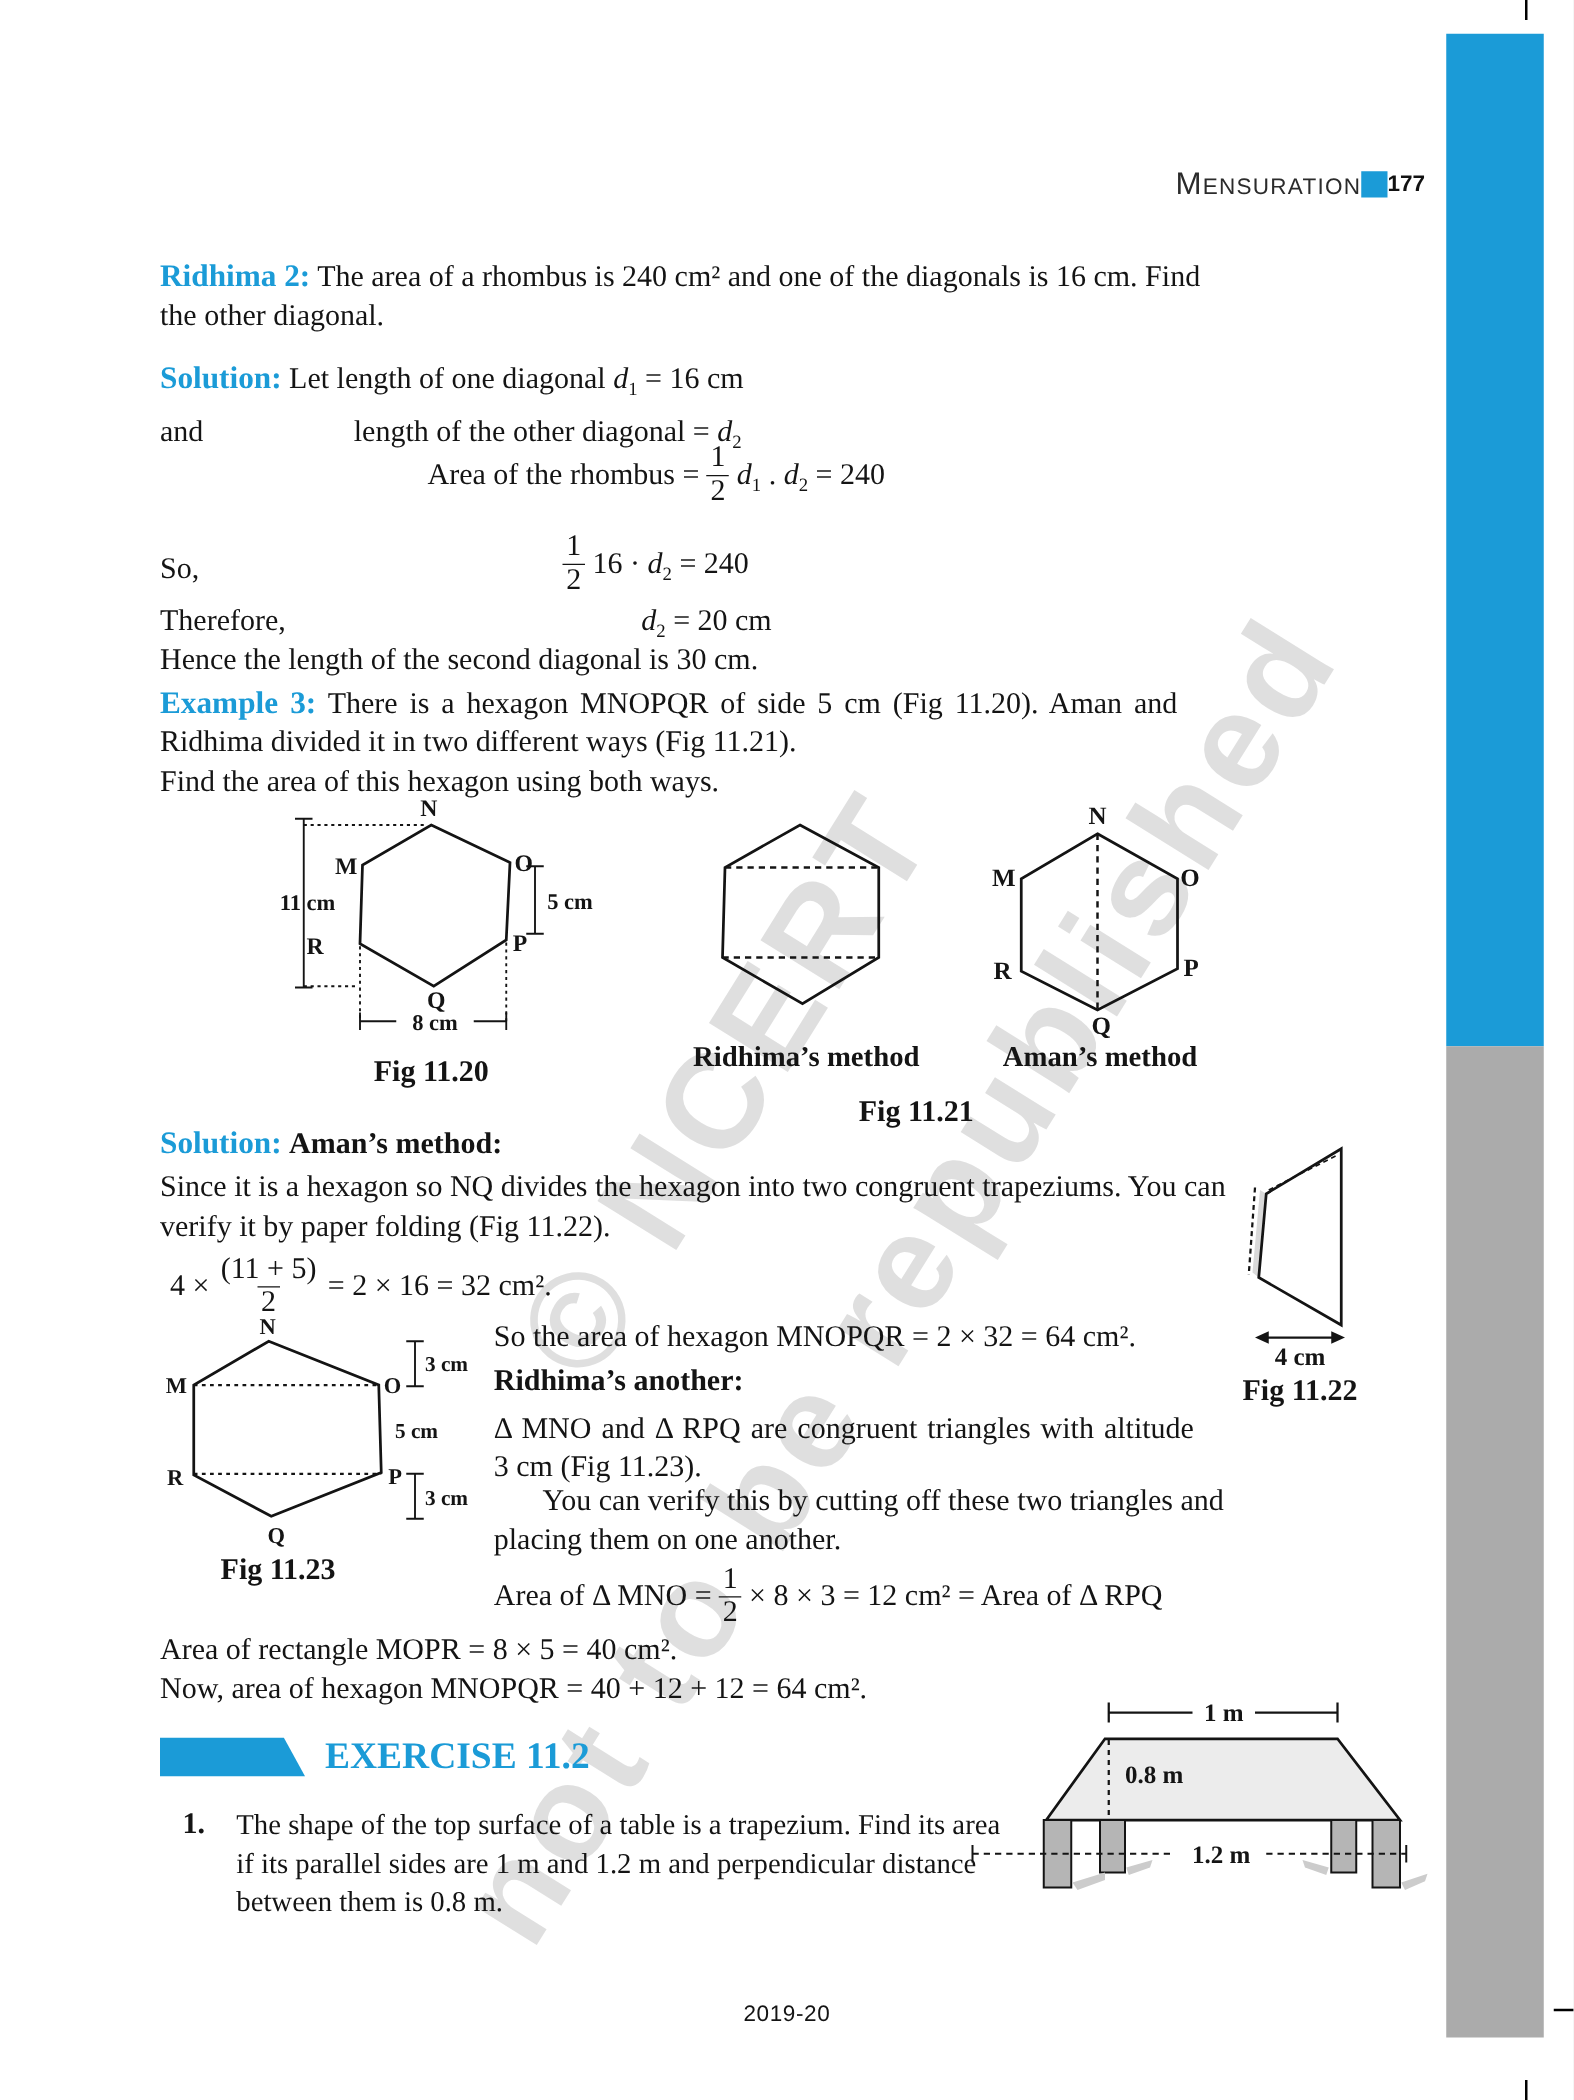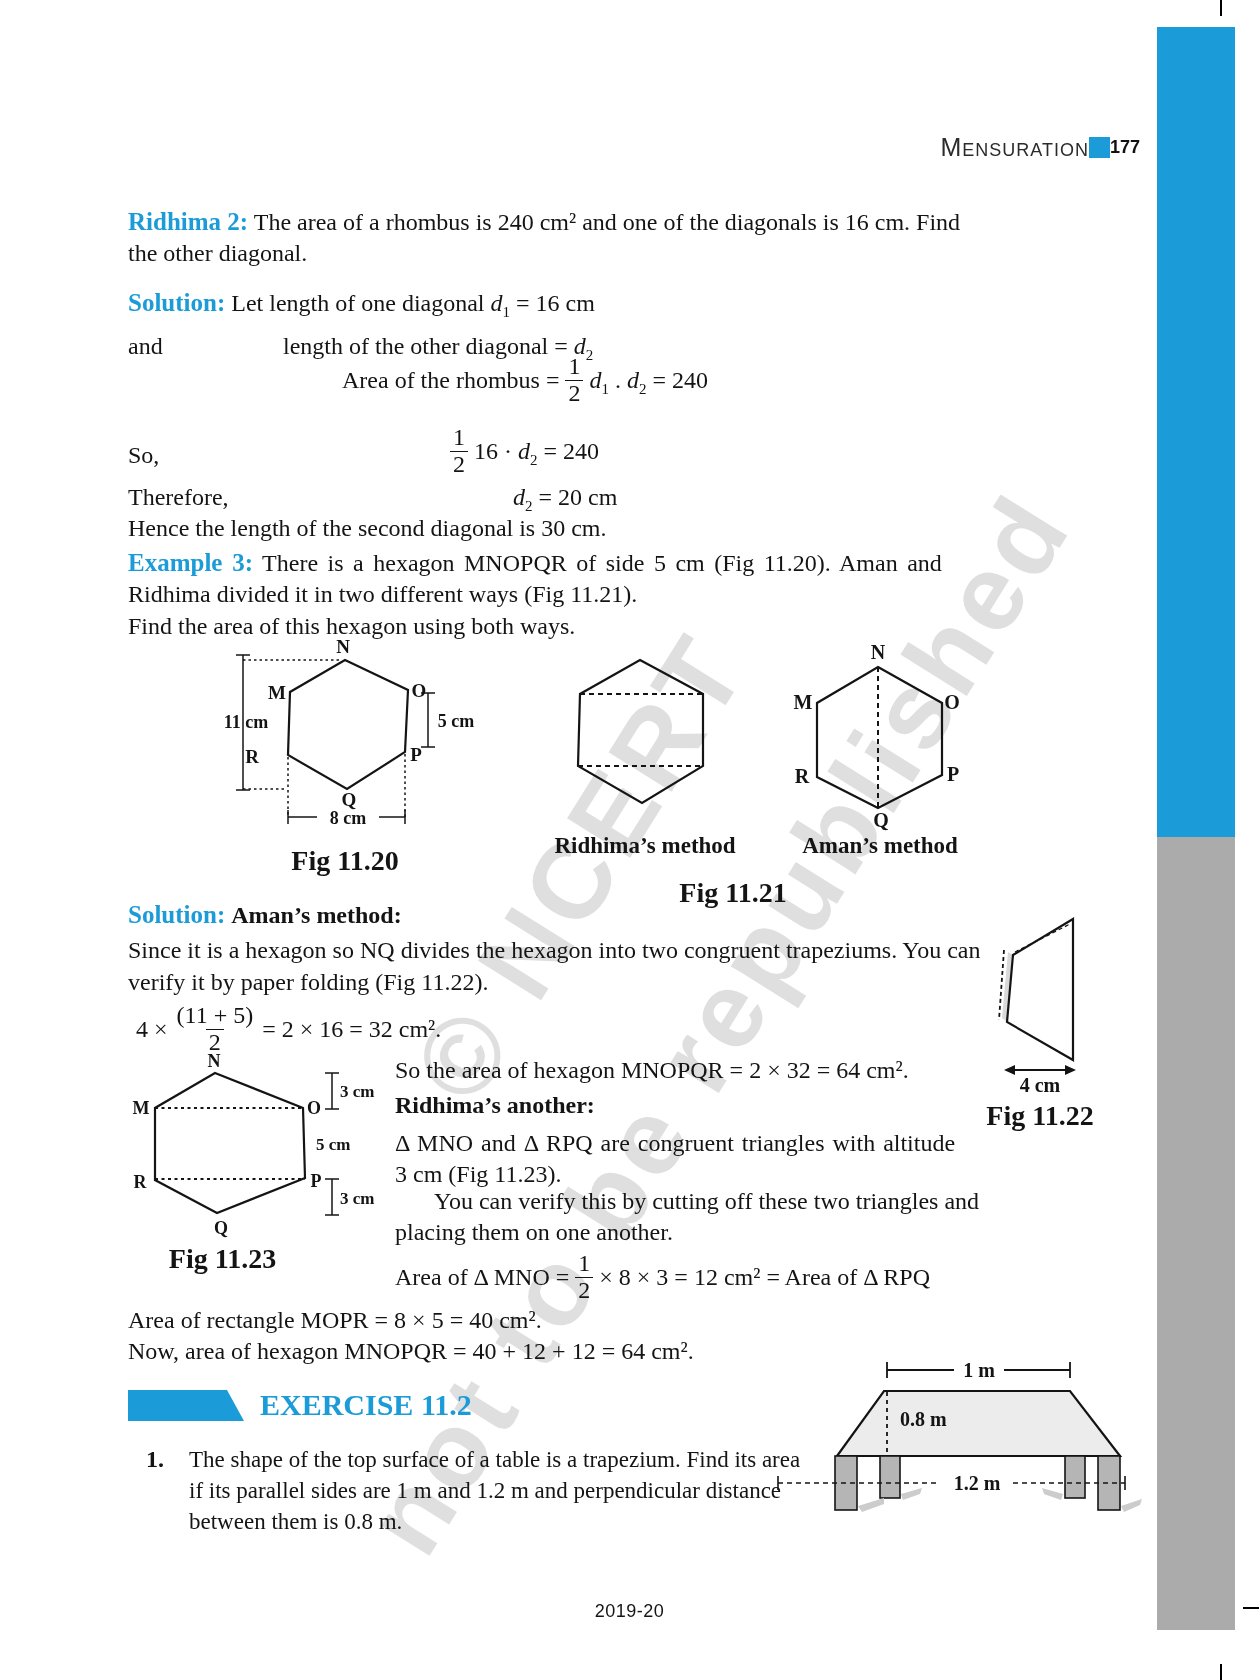--- a/index.html
+++ b/index.html
@@ -10,21 +10,21 @@
   .t23{font-size:23px;line-height:31px;white-space:nowrap;}
   .blue{color:#1b9bd7;font-weight:bold;}
   .b{font-weight:bold;}
   .i{font-style:italic;}
   sub{font-size:15px;line-height:0;}
   .eqrow{display:flex;align-items:center;white-space:nowrap;}
   .frac{display:inline-flex;flex-direction:column;align-items:center;line-height:1.08;
         font-size:24px;margin:0 6px;}
   .frac .den{border-top:1.7px solid #141414;padding:0 3px;}
   .frac .num{padding:0 3px;}
-  .caption{font-weight:bold;font-size:28px;text-align:center;white-space:nowrap;}
+  .caption{font-weight:bold;font-size:24px;text-align:center;white-space:nowrap;}
   .method-caption{font-weight:bold;font-size:23px;text-align:center;white-space:nowrap;}
   .wm{position:absolute;font-family:"Liberation Sans",sans-serif;font-weight:bold;
       color:rgba(150,150,150,0.30);white-space:nowrap;pointer-events:none;z-index:0;}
   .content{position:relative;z-index:1;}
   .hdr{display:flex;align-items:center;gap:0;}
   .hdr .chapter{font-family:"Liberation Sans",sans-serif;font-variant:small-caps;
        font-size:25px;letter-spacing:1px;color:#2b2b2b;}
   .hdr .sq{width:21px;height:21px;background:#1b9bd7;}
   .hdr .pg{font-family:"Liberation Sans",sans-serif;font-weight:bold;font-size:18px;color:#111;}
   .bar{position:absolute;width:78px;left:1157px;}

